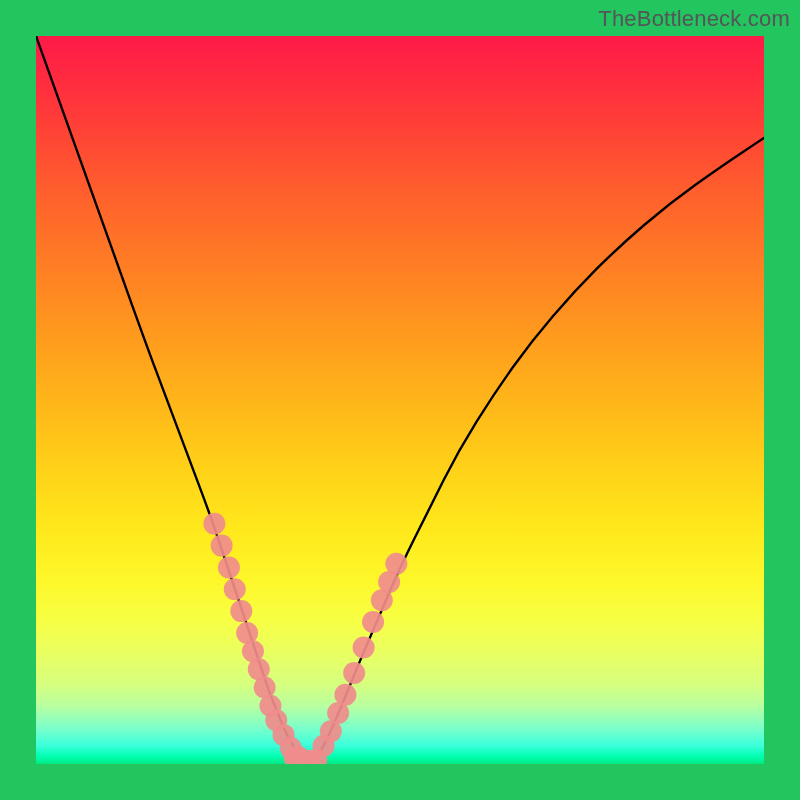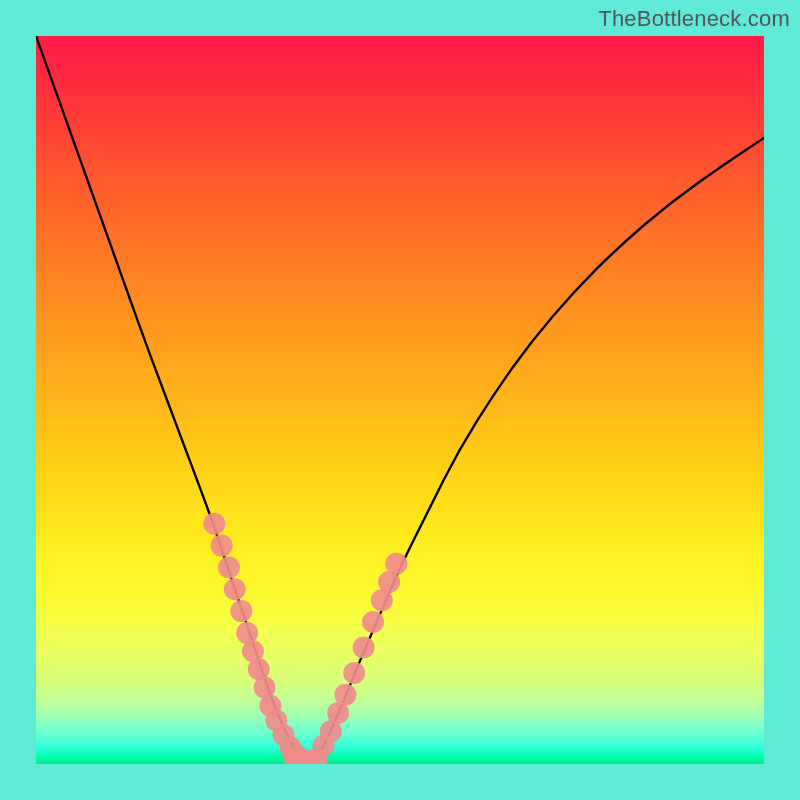--- a/index.html
+++ b/index.html
@@ -8,21 +8,21 @@
     width: 800px;
     height: 800px;
     background: #000;
     overflow: hidden;
     font-family: Arial, Helvetica, sans-serif;
   }
   .outer {
     position: relative;
     width: 800px;
     height: 800px;
-    background: #5eead4;
+    background: #22c55e;
   }
   .plot {
     position: absolute;
     left: 36px;
     top: 36px;
     width: 728px;
     height: 728px;
     background: linear-gradient(to bottom,
       #ff1a49 0%,
       #ff2b3f 6%,

